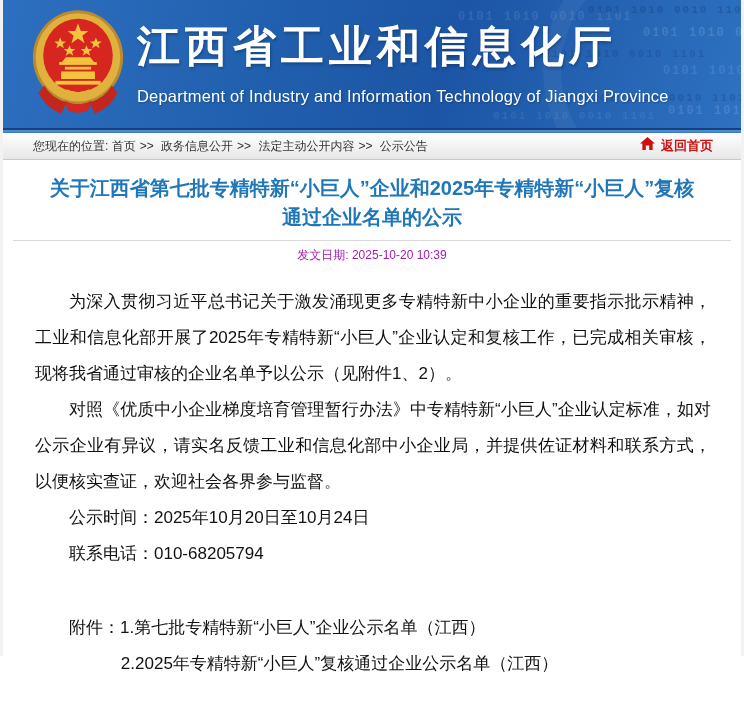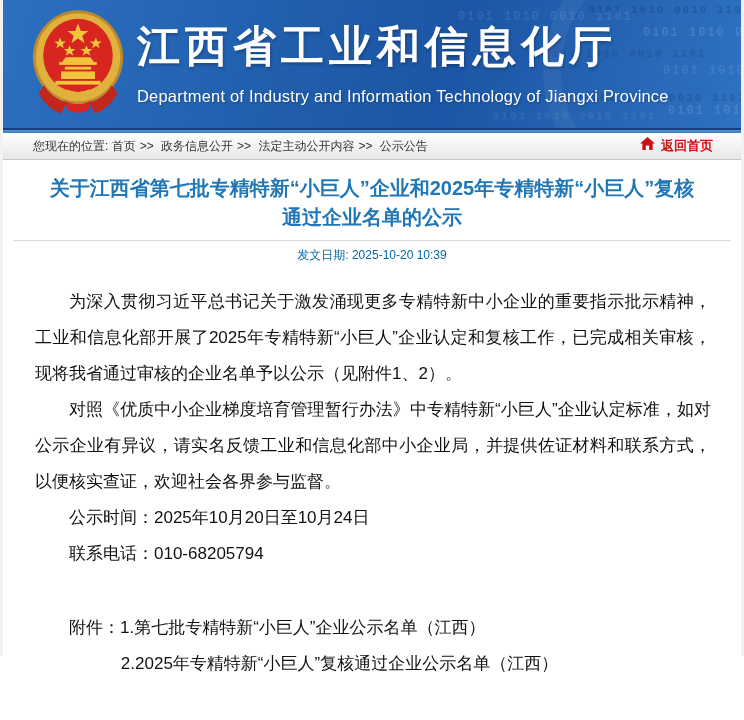--- a/index.html
+++ b/index.html
@@ -63,21 +63,21 @@
     display: inline-block; width: 12px; height: 12px; margin-left: 4px;
     border: 1px solid #6b6b6b; cursor: pointer;
   }
 
   
   .article-title {
     text-align: center; color: #2077b8; font-weight: bold;
     font-size: 20px; line-height: 29px; margin-top: 14px; padding: 0 20px;
   }
   .title-divider { border: none; border-top: 1px solid #d9d9d9; margin: 8px 10px 0 10px; }
-  .pub-date { text-align: center; font-size: 12px; color: #0369a1; padding: 6px 0 2px 0; }
+  .pub-date { text-align: center; font-size: 12px; color: #a21caf; padding: 6px 0 2px 0; }
 
   .article-body {
     padding: 18px 30px 0 32px; font-size: 17px; line-height: 36px; color: #111;
   }
   .article-body p.para { text-indent: 2em; text-align: justify; }
   .info-line { text-indent: 2em; }
   .attachments { margin-top: 38px; }
   .attach-line-1 { text-indent: 2em; }
   .attach-line-2 { padding-left: 5.05em; }
 </style>

